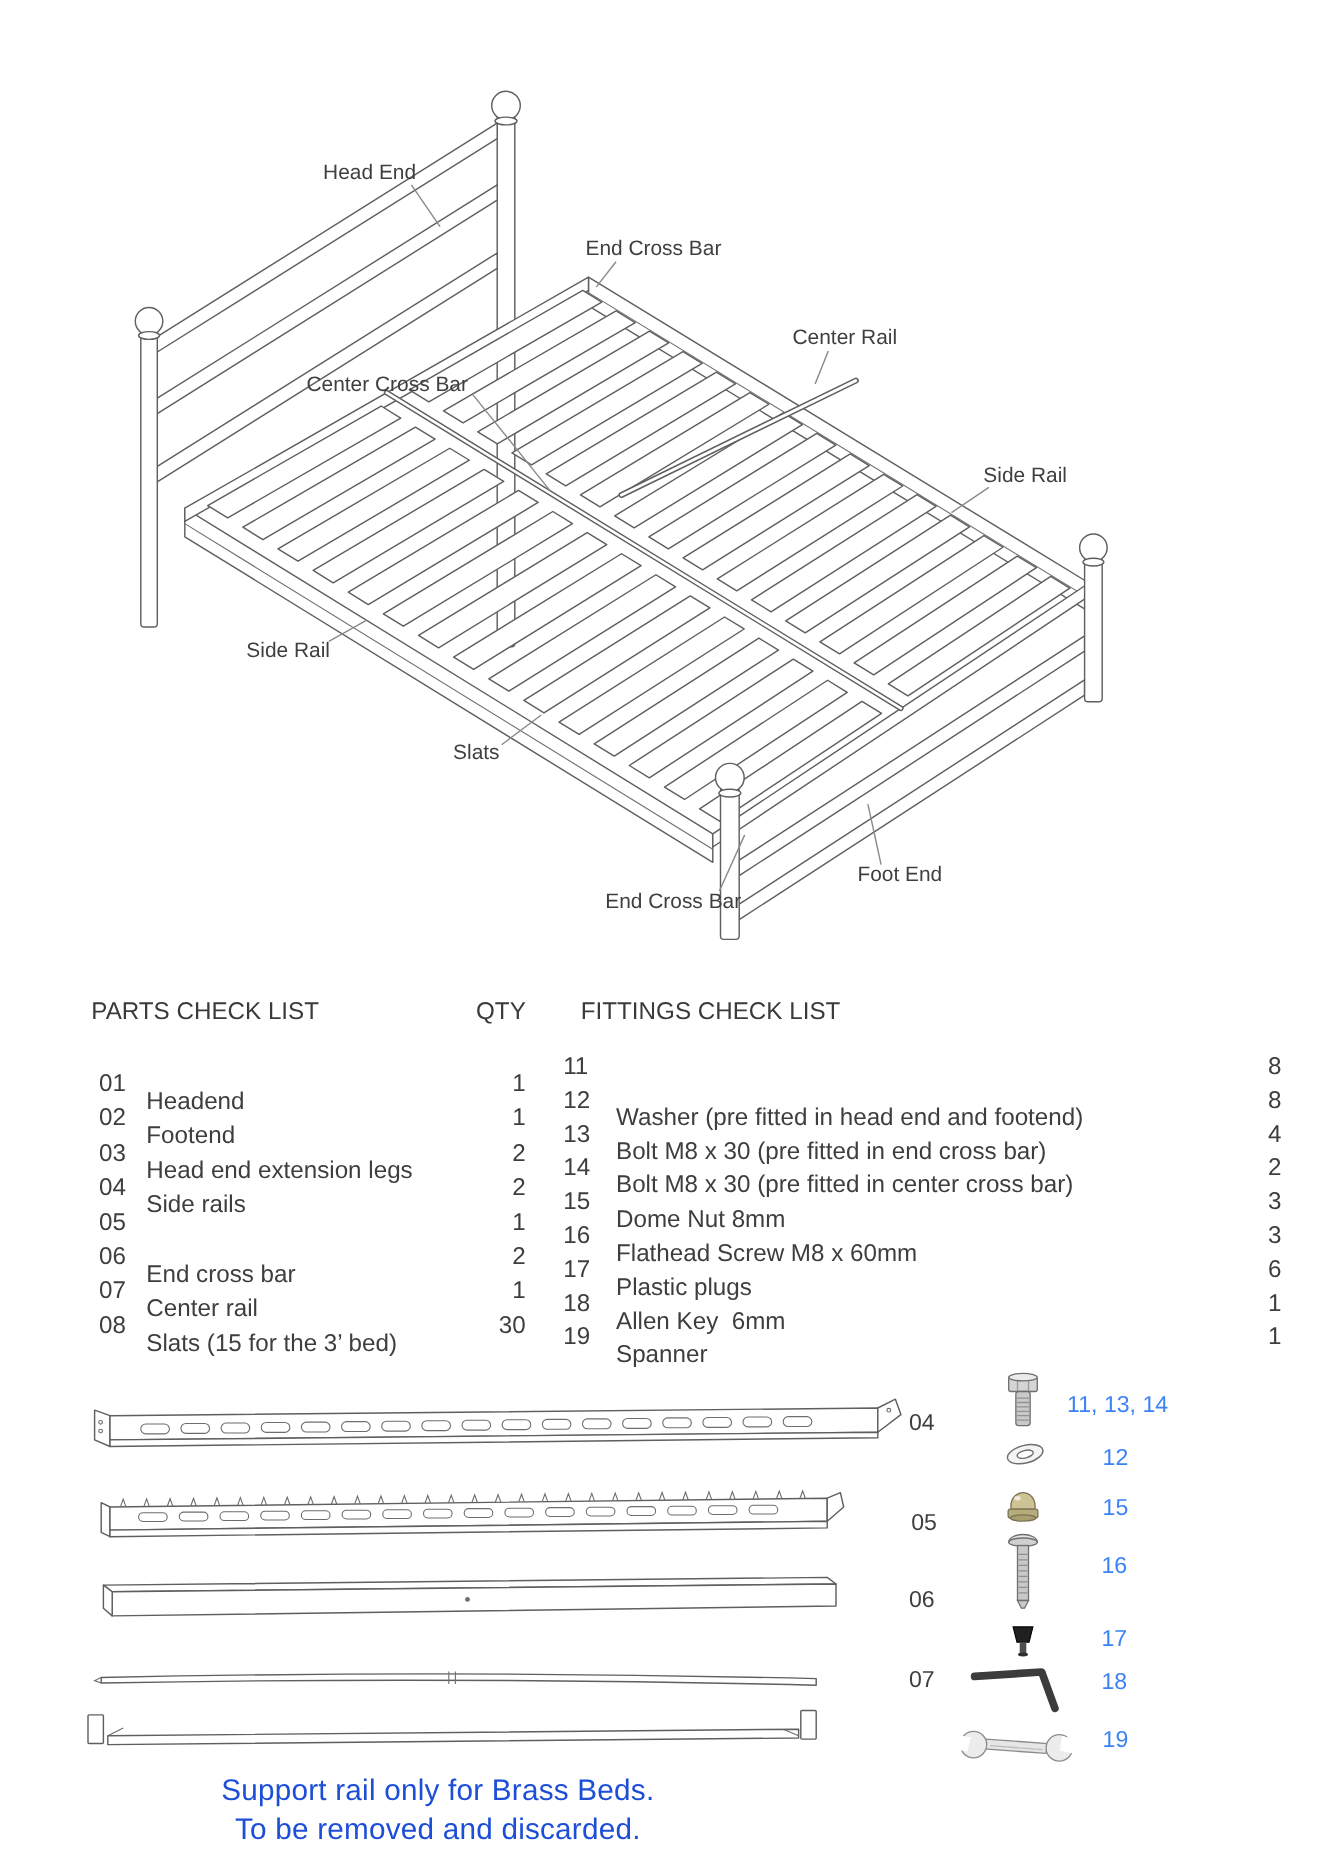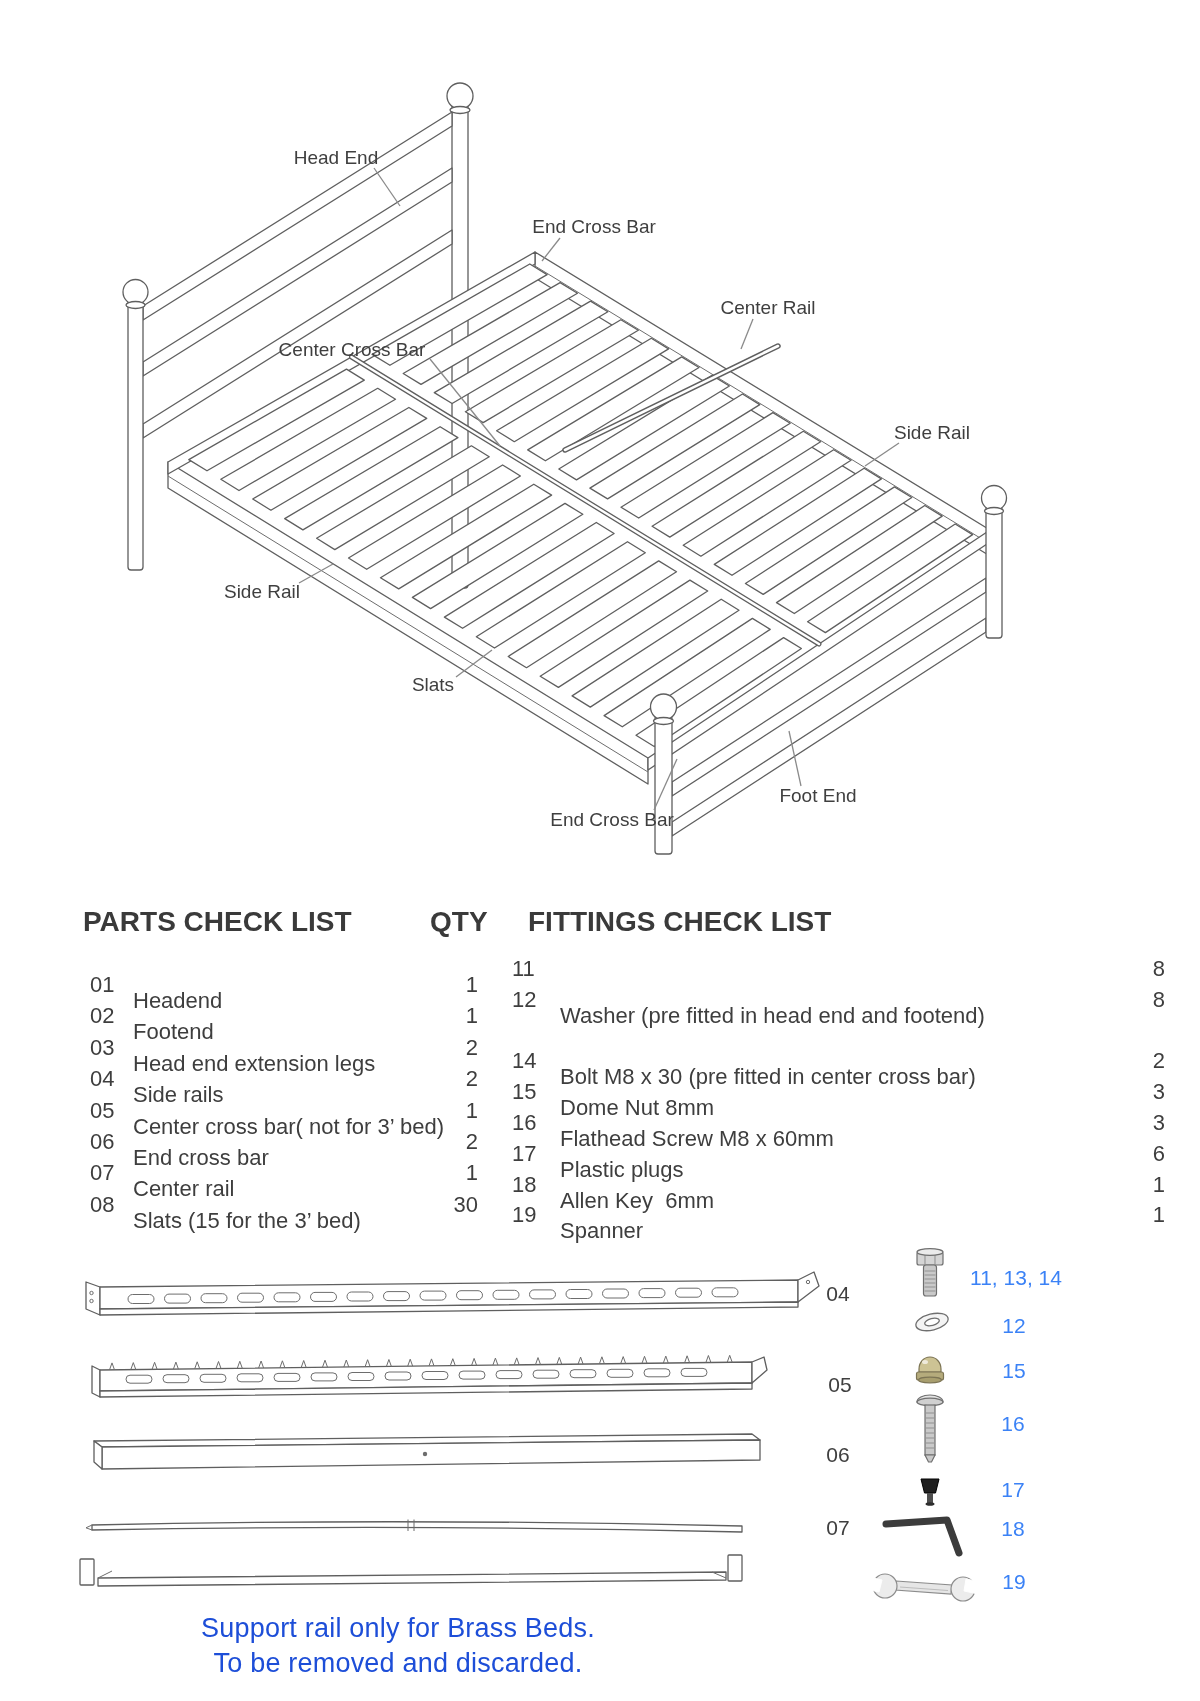--- a/index.html
+++ b/index.html
@@ -9,21 +9,21 @@
     overflow:hidden;
   }
   svg{position:absolute;left:0;}
   .lineart{stroke:#5f5f5f;stroke-width:1.3;fill:#ffffff;stroke-linejoin:round;}
   .thin{stroke:#6d6d6d;stroke-width:1;fill:none;}
   .leader{stroke:#8a8a8a;stroke-width:1.3;fill:none;}
   .lbl{
     position:absolute;transform:translate(-50%,-50%);
     font-size:19px;color:#3f3f3f;white-space:nowrap;
   }
-  .list-title{position:absolute;font-size:28px;color:#3a3a3a;white-space:nowrap;font-weight:bold;}
+  .list-title{position:absolute;font-size:22px;color:#3a3a3a;white-space:nowrap;}
   .rows{position:absolute;}
   .prow{position:absolute;left:0;width:100%;height:28px;line-height:28px;font-size:22px;}
   .rnum{position:absolute;left:0;}
   .rname{position:absolute;white-space:pre;margin-top:16px;}
   .rqty{position:absolute;right:0;text-align:right;}
   .parts .rname{left:43px;}
   .fittings .rname{left:48px;}
   .glabel{position:absolute;transform:translate(-50%,-50%);font-size:21px;white-space:nowrap;}
   .dark{color:#3f3f3f;}
   .gray{color:#3b82f6;}
@@ -123,21 +123,20 @@
       <span class="rname">Head end extension legs</span>
       <span class="rqty">2</span>
     </div>
   <div class="prow" style="top:94px">
       <span class="rnum">04</span>
       <span class="rname">Side rails</span>
       <span class="rqty">2</span>
     </div>
   <div class="prow" style="top:126px">
       <span class="rnum">05</span>
-      <span class="rname">Center cross bar( not for 3’ bed)</span>
       <span class="rqty">1</span>
     </div>
   <div class="prow" style="top:157px">
       <span class="rnum">06</span>
       <span class="rname">End cross bar</span>
       <span class="rqty">2</span>
     </div>
   <div class="prow" style="top:188px">
       <span class="rnum">07</span>
       <span class="rname">Center rail</span>
@@ -154,20 +153,25 @@
 
 <div class="rows fittings" style="left:512px;top:955px;width:653px;height:280px">
   <div class="prow" style="top:0">
       <span class="rnum">11</span>
       <span class="rqty">8</span>
     </div>
   <div class="prow" style="top:31px">
       <span class="rnum">12</span>
       <span class="rname">Washer (pre fitted in head end and footend)</span>
       <span class="rqty">8</span>
+    </div>
+  <div class="prow" style="top:62px">
+      <span class="rnum">13</span>
+      <span class="rname">Bolt M8 x 30 (pre fitted in end cross bar)</span>
+      <span class="rqty">4</span>
     </div>
   <div class="prow" style="top:92px">
       <span class="rnum">14</span>
       <span class="rname">Bolt M8 x 30 (pre fitted in center cross bar)</span>
       <span class="rqty">2</span>
     </div>
   <div class="prow" style="top:123px">
       <span class="rnum">15</span>
       <span class="rname">Dome Nut 8mm</span>
       <span class="rqty">3</span>

